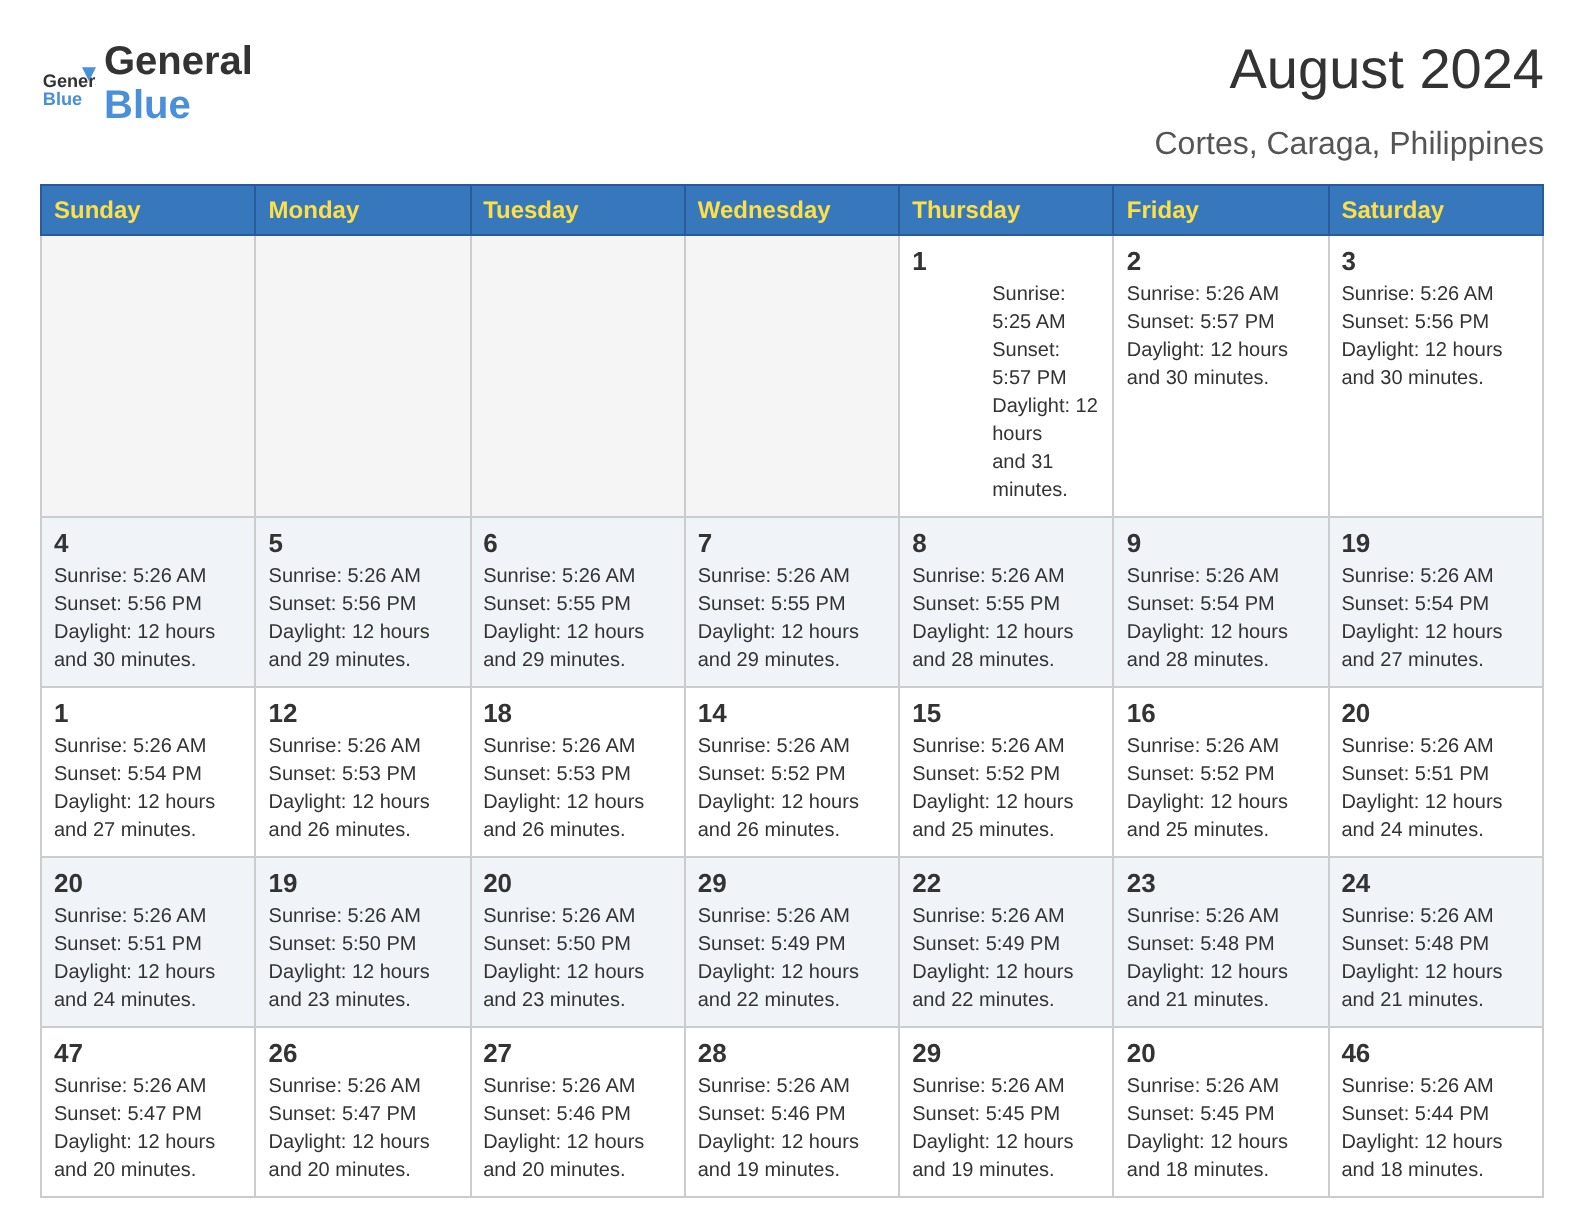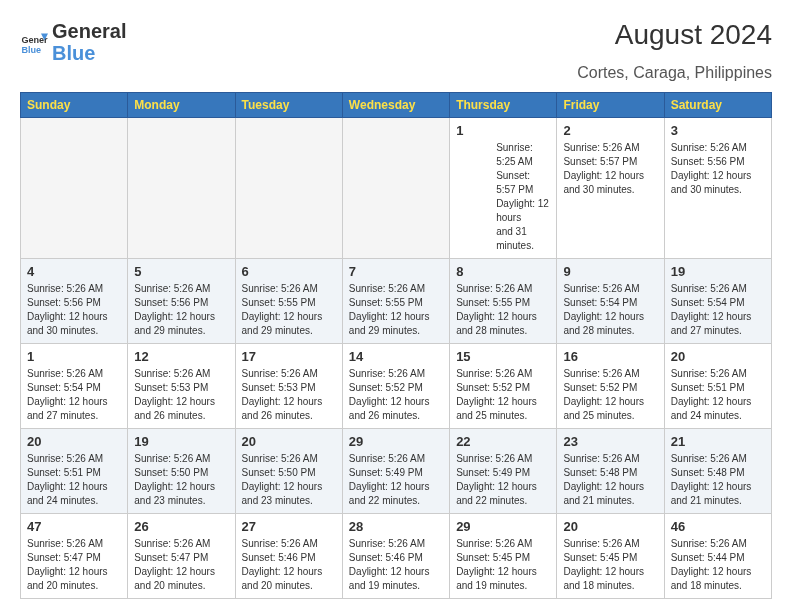--- a/index.html
+++ b/index.html
@@ -209,21 +209,21 @@
 and 27 minutes.</div>
         </td>
         <td>
           <div class="day-number">12</div>
           <div class="day-info" style="white-space: pre-line;">Sunrise: 5:26 AM
 Sunset: 5:53 PM
 Daylight: 12 hours
 and 26 minutes.</div>
         </td>
         <td>
-          <div class="day-number">17</div>
+          <div class="day-number">18</div>
           <div class="day-info" style="white-space: pre-line;">Sunrise: 5:26 AM
 Sunset: 5:53 PM
 Daylight: 12 hours
 and 26 minutes.</div>
         </td>
         <td>
           <div class="day-number">14</div>
           <div class="day-info" style="white-space: pre-line;">Sunrise: 5:26 AM
 Sunset: 5:52 PM
 Daylight: 12 hours
@@ -288,21 +288,21 @@
 and 22 minutes.</div>
         </td>
         <td>
           <div class="day-number">23</div>
           <div class="day-info" style="white-space: pre-line;">Sunrise: 5:26 AM
 Sunset: 5:48 PM
 Daylight: 12 hours
 and 21 minutes.</div>
         </td>
         <td>
-          <div class="day-number">21</div>
+          <div class="day-number">24</div>
           <div class="day-info" style="white-space: pre-line;">Sunrise: 5:26 AM
 Sunset: 5:48 PM
 Daylight: 12 hours
 and 21 minutes.</div>
         </td>
       </tr>
       <tr>
         <td>
           <div class="day-number">47</div>
           <div class="day-info" style="white-space: pre-line;">Sunrise: 5:26 AM

